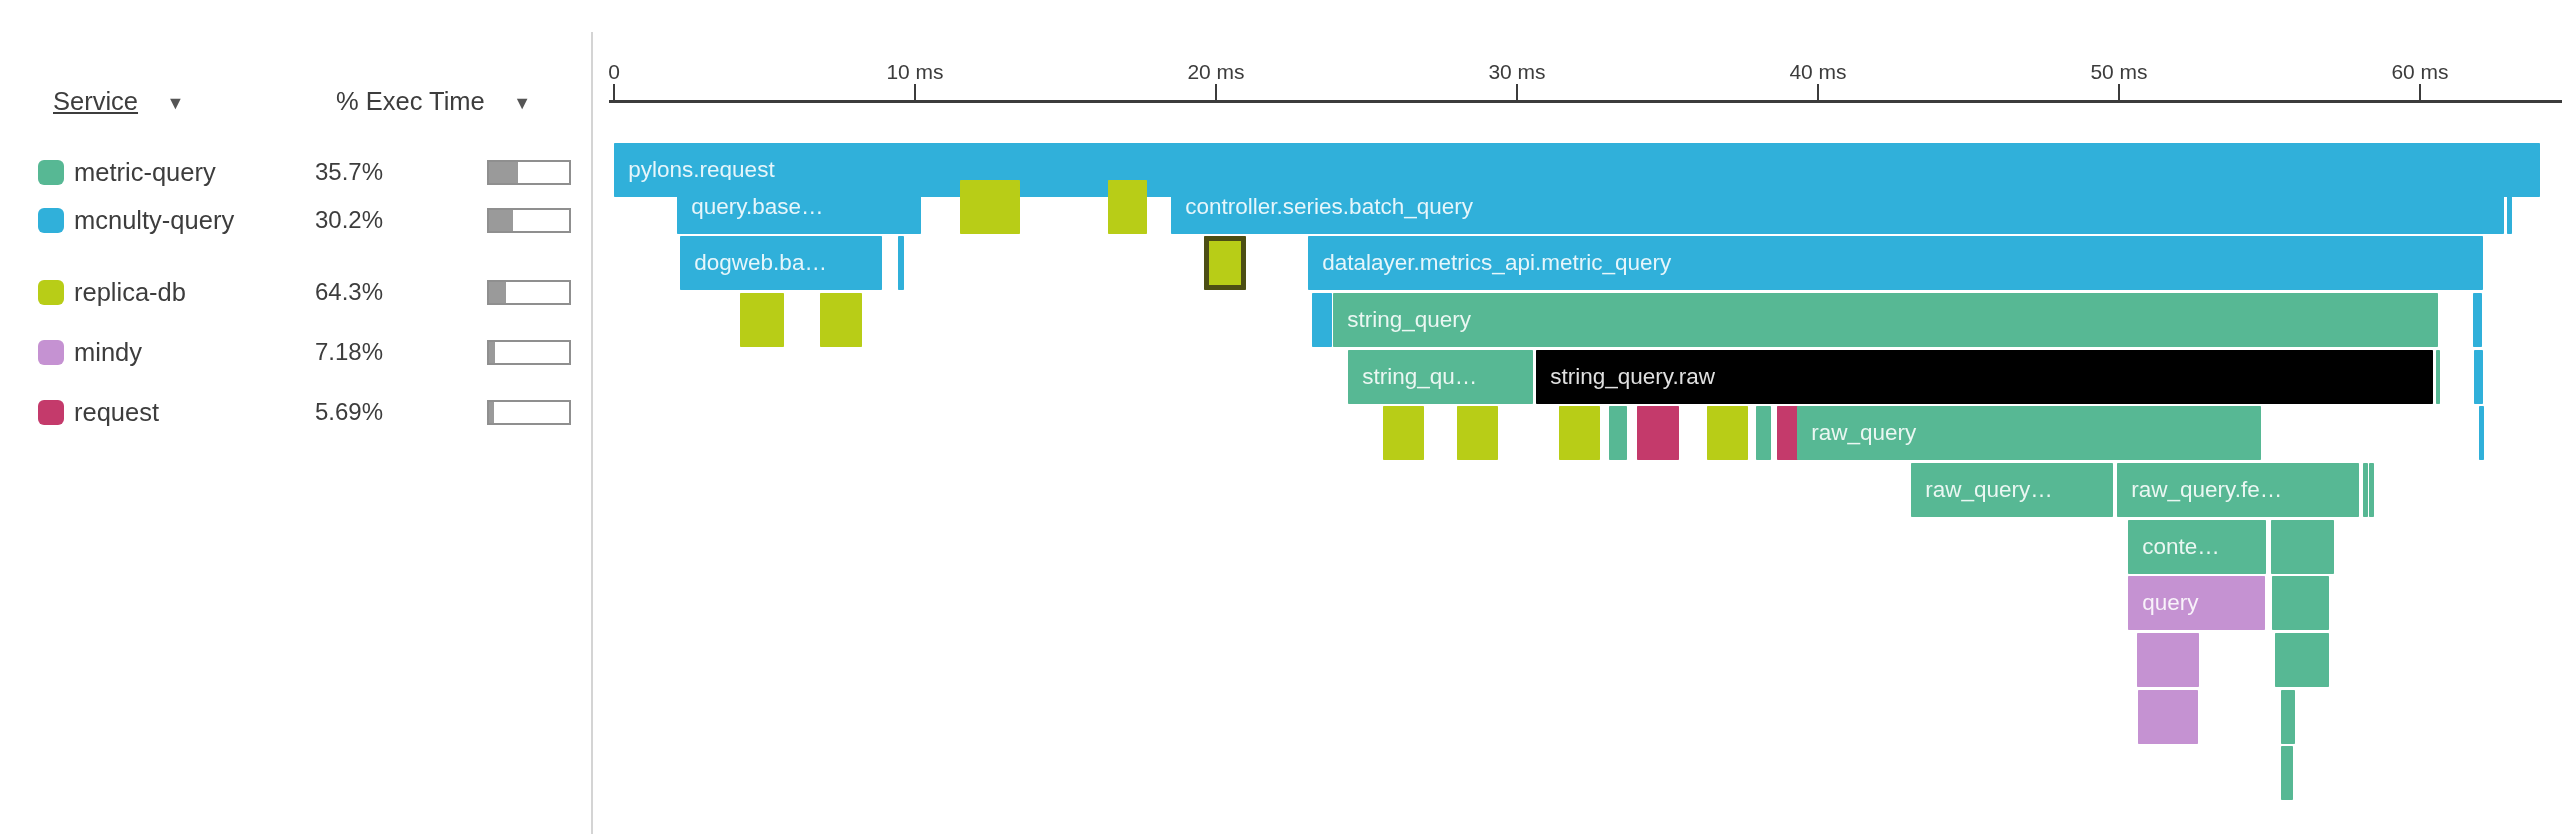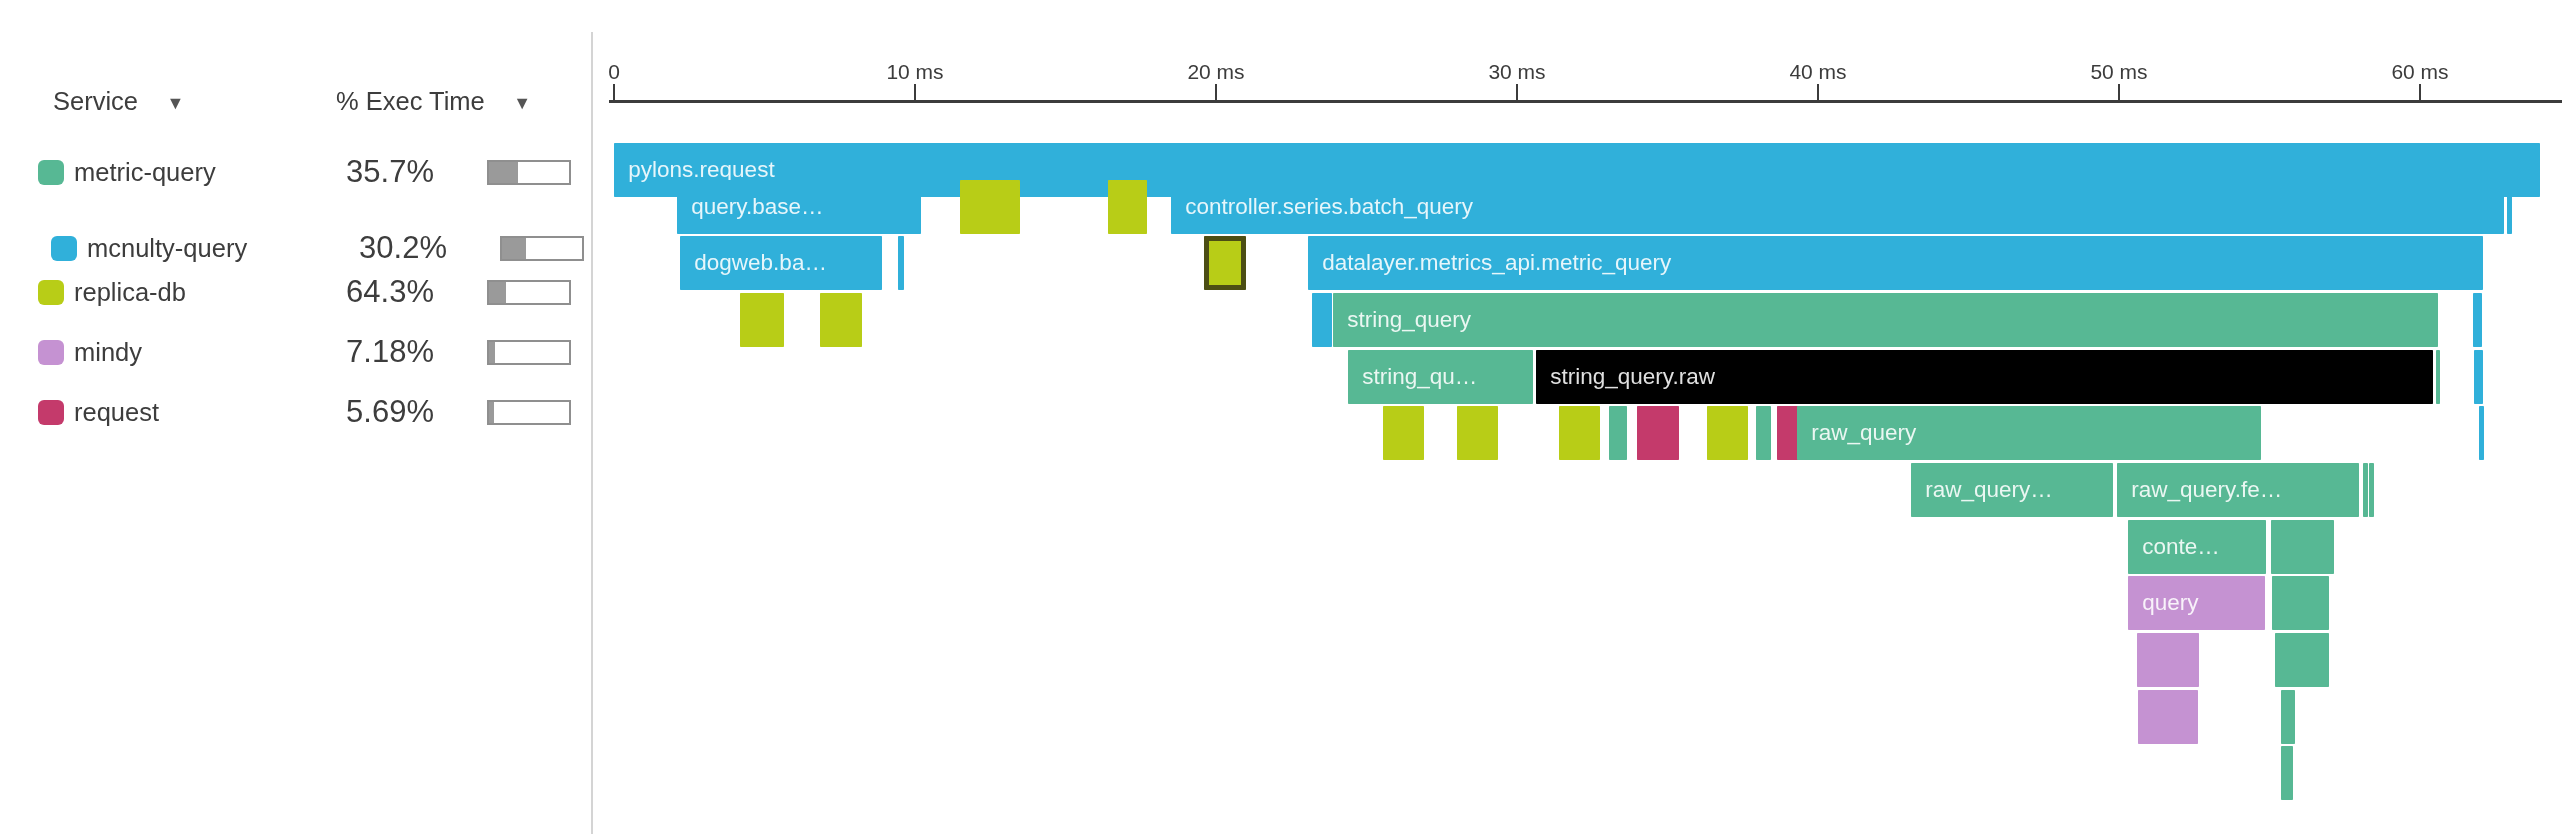--- a/index.html
+++ b/index.html
@@ -5,27 +5,27 @@
   html,body{margin:0;padding:0;background:#fff;}
   body{width:2576px;height:838px;position:relative;overflow:hidden;
        font-family:"Liberation Sans","DejaVu Sans",sans-serif;color:#3d3d3d;}
 
   
   .sidebar{position:absolute;left:0;top:0;width:591px;height:838px;}
   .hdr-cell{position:absolute;top:84px;height:35px;line-height:35px;font-size:25.5px;
             color:#3d3d3d;cursor:pointer;white-space:nowrap;}
   .hdr-cell .caret{display:inline-block;margin-left:28.5px;font-size:18px;color:#555;
                    vertical-align:0.8px;}
-  #hdr-service{left:53px;}
+  #hdr-service{left:53px;text-decoration:underline;}
   #hdr-exec{left:336px;}
   .svc-row{position:absolute;left:0;width:591px;height:33px;cursor:pointer;}
   .swatch{position:absolute;left:38px;top:1.5px;width:25.5px;height:25.5px;border-radius:6px;}
   .svc-name{position:absolute;left:74px;top:0;height:28.5px;line-height:28.5px;font-size:25.5px;}
   .svc-pct{position:absolute;left:315px;top:0;width:150px;height:28.5px;line-height:28.5px;
-           font-size:31px;text-align:center;}
+           font-size:24px;text-align:left;}
   .pbar{position:absolute;left:487px;top:1.5px;width:80px;height:21px;
         border:2.3px solid #8f8f8f;background:#fff;}
   .pbar-fill{height:100%;background:#9a9a9a;}
 
   
   .vsep{position:absolute;left:591px;top:31.5px;width:2.3px;height:802px;background:#d4d4d4;}
 
   
   .axis-line{position:absolute;top:100px;height:3px;background:#3c3c3c;}
   .tick-mark{position:absolute;top:84px;width:2.3px;height:15.8px;background:#3c3c3c;}
@@ -51,21 +51,21 @@
   </div>
   <div id="service-list">
       <div class="svc-row" style="top: 158px;">
         <span class="swatch" style="background: rgb(87, 184, 148);"></span>
         <span class="svc-name">metric-query</span>
         <span class="svc-pct">35.7%</span>
         <span class="pbar">
           <span class="pbar-fill" style="width: 35.7%; display: block;"></span>
         </span>
       </div>
-      <div class="svc-row" style="top: 234px; margin-left: 13px;">
+      <div class="svc-row" style="top: 206px;">
         <span class="swatch" style="background: rgb(48, 176, 218);"></span>
         <span class="svc-name">mcnulty-query</span>
         <span class="svc-pct">30.2%</span>
         <span class="pbar">
           <span class="pbar-fill" style="width: 30.2%; display: block;"></span>
         </span>
       </div>
       <div class="svc-row" style="top: 278px;">
         <span class="swatch" style="background: rgb(184, 205, 23);"></span>
         <span class="svc-name">replica-db</span>

